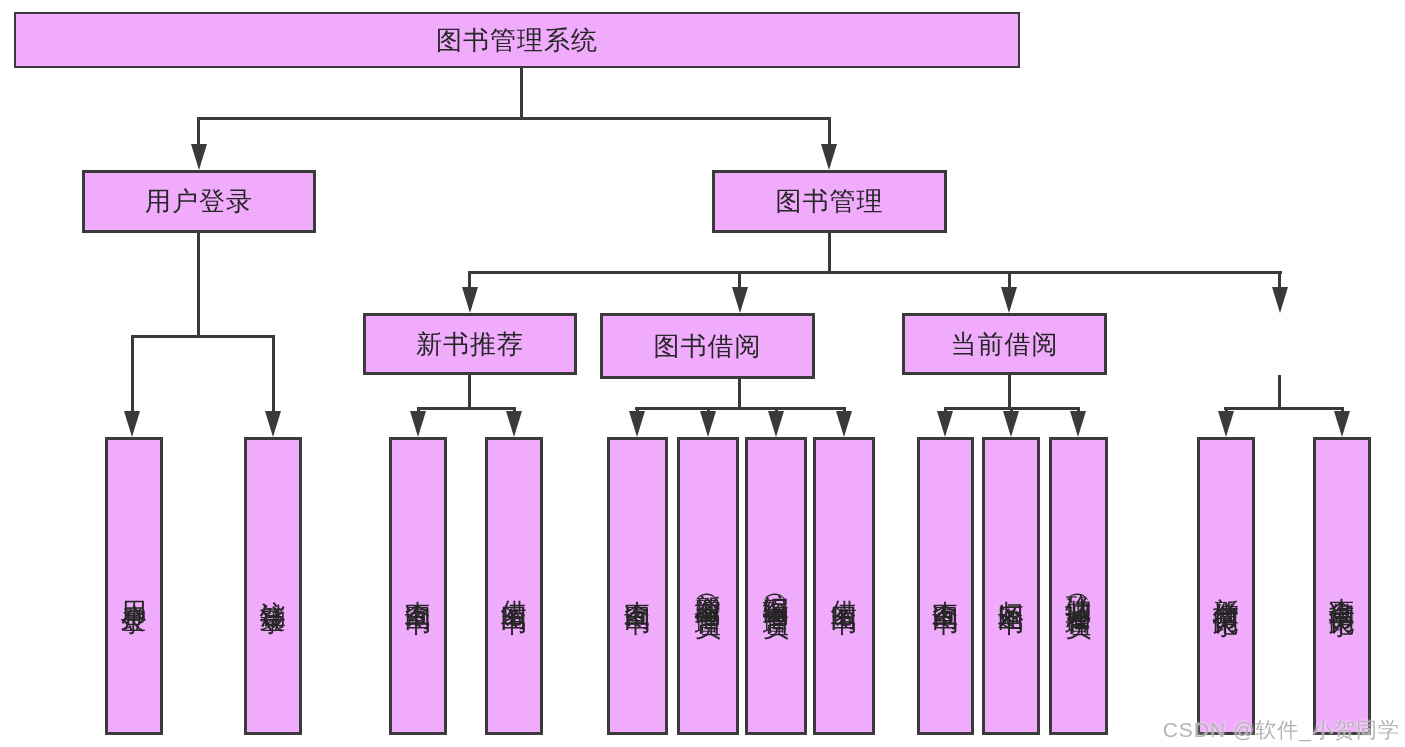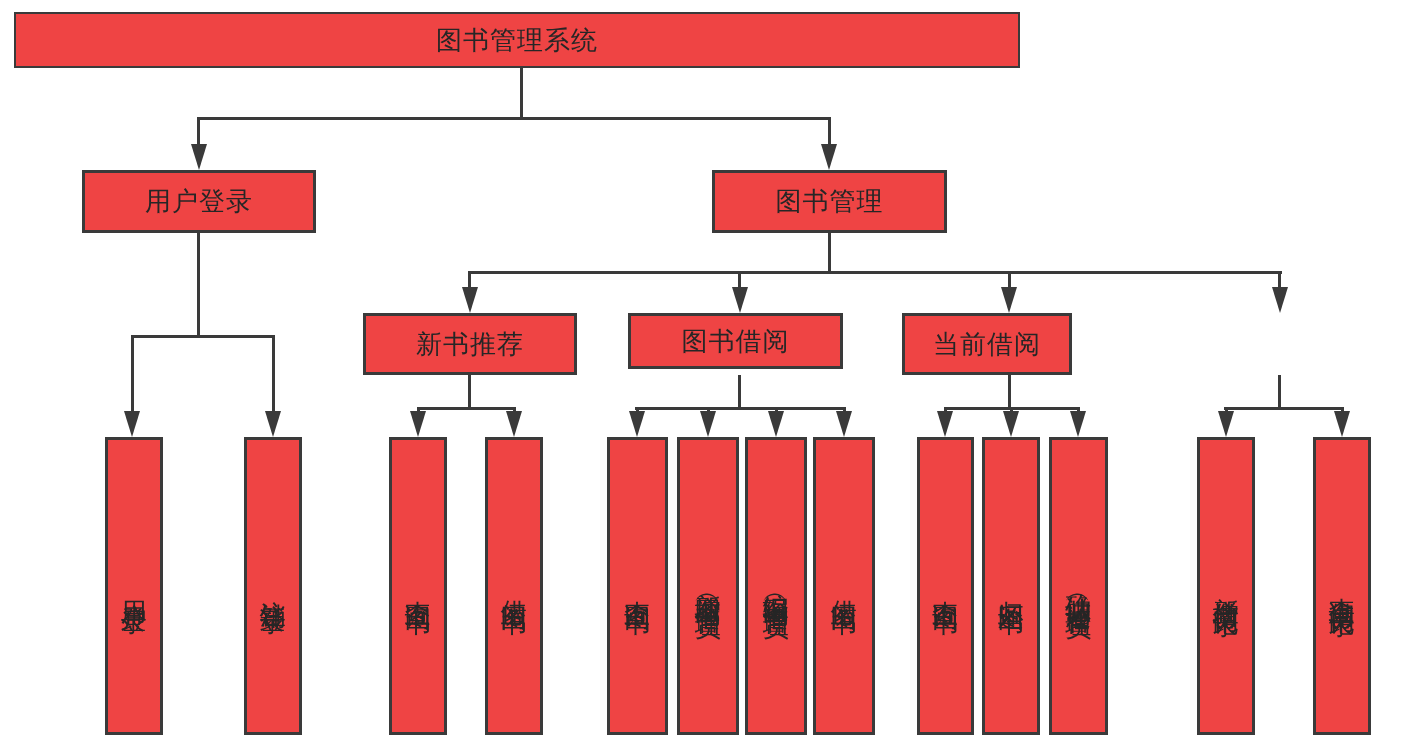--- a/index.html
+++ b/index.html
@@ -1,21 +1,21 @@
 <!DOCTYPE html>
 <html><head>
 <meta charset="utf-8">
 <style>
   html,body{margin:0;padding:0;background:#fff;}
   #stage{
     position:relative;width:1405px;height:747px;background:#fff;overflow:hidden;
     font-family:"Liberation Sans","DejaVu Sans",sans-serif;color:#262626;
   }
   .box{
-    position:absolute;box-sizing:border-box;background:#ef4444;
+    position:absolute;box-sizing:border-box;background:#f0abfc;
     border:3px solid #3a3a3a;display:flex;align-items:center;justify-content:center;
   }
   .root{border-width:2px;}
   .hlabel{font-size:26px;letter-spacing:1px;white-space:nowrap;}
   .vlabel{
     writing-mode:vertical-rl;text-orientation:mixed;
     font-size:26px;letter-spacing:3px;line-height:1.1;white-space:nowrap;
   }
   .cline{position:absolute;background:#3a3a3a;}
   .carrow{
@@ -101,24 +101,24 @@
   <div class="box" style="left:82px;top:170px;width:234px;height:63px">
     <span class="hlabel">用户登录</span>
   </div>
   <div class="box" style="left:363px;top:313px;width:214px;height:62px">
     <span class="hlabel">新书推荐</span>
   </div>
 
   <div class="box" style="left:712px;top:170px;width:235px;height:63px">
     <span class="hlabel">图书管理</span>
   </div>
-  <div class="box" style="left:628px;top:313px;width:215px;height:56px">
+  <div class="box" style="left:600px;top:313px;width:215px;height:66px">
     <span class="hlabel">图书借阅</span>
   </div>
-  <div class="box" style="left:902px;top:313px;width:170px;height:62px">
+  <div class="box" style="left:902px;top:313px;width:205px;height:62px">
     <span class="hlabel">当前借阅</span>
   </div>
 
   <div class="box" style="left:105px;top:437px;width:58px;height:298px">
     <span class="vlabel">用户登录</span>
   </div>
   <div class="box" style="left:244px;top:437px;width:58px;height:298px">
     <span class="vlabel">注销登录</span>
   </div>
 
@@ -152,13 +152,14 @@
     <span class="vlabel">确认归还（管理员）</span>
   </div>
 
   <div class="box" style="left:1197px;top:437px;width:58px;height:298px">
     <span class="vlabel">新增借阅记录</span>
   </div>
   <div class="box" style="left:1313px;top:437px;width:58px;height:298px">
     <span class="vlabel">查询借阅记录</span>
   </div>
 
+  <div class="watermark">CSDN @软件_小贺同学</div>
 </div>
 
 </body></html>

